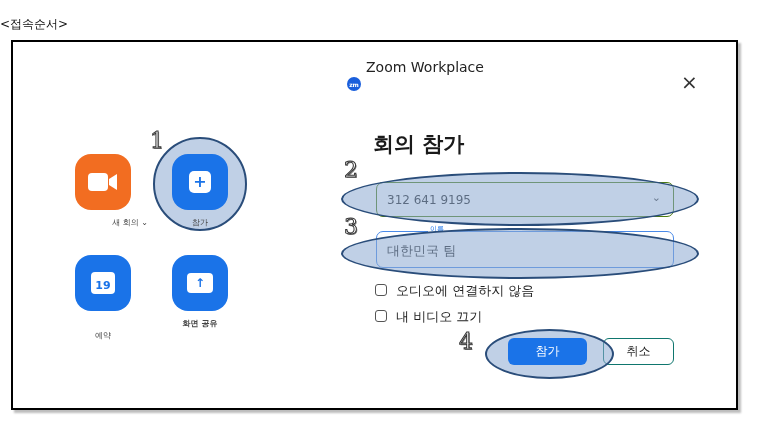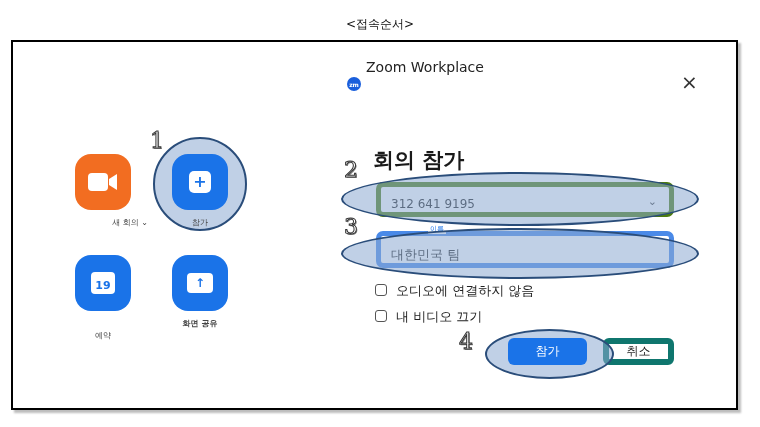--- a/index.html
+++ b/index.html
@@ -1,21 +1,21 @@
 <!DOCTYPE html>
 <html><head>
 <meta charset="utf-8">
 <style>
   html, body { margin:0; padding:0; }
   body {
     width:760px; height:427px; background:#ffffff; position:relative; overflow:hidden;
     font-family: "DejaVu Sans", "Liberation Sans", sans-serif;
   }
   .caption {
-    position:absolute; left:0; top:16px; width:760px; text-align:center;
+    position:absolute; left:0; top:16px; width:760px; 
     font-size:12px; color:#111;
   }
   .frame {
     position:absolute; left:11px; top:40px; width:727px; height:370px;
     border:2px solid #000; box-sizing:border-box; background:#fff;
     box-shadow: 3px 3px 2px #bdbdbd;
   }
   .abs { position:absolute; }
   .app-tile {
     position:absolute; width:56px; height:56px; border-radius:16px;
@@ -26,21 +26,21 @@
   }
   .annot-ellipse {
     position:absolute; border:2px solid #2a4d7a; border-radius:50%;
     background: rgba(140,170,210,0.55); box-sizing:border-box;
   }
   .step-num {
     position:absolute; font-family:"DejaVu Serif", serif; font-size:22px; color:#fff;
     -webkit-text-stroke:1px #333; text-shadow: 1px 1px 0 #888;
   }
   .input-box {
-    position:absolute; border:5px solid #4d7c0f; border-radius:7px; box-sizing:border-box; background:#fff;
+    position:absolute; border:1px solid #4d7c0f; border-radius:7px; box-sizing:border-box; background:#fff;
   }
   .checkbox {
     position:absolute; width:12px; height:12px; border:1px solid #555; border-radius:3px; box-sizing:border-box; background:#fff;
   }
   .cb-label { position:absolute; font-size:13px; color:#222; }
   .btn {
     position:absolute; border-radius:6px; box-sizing:border-box; font-size:12px;
     display:flex; align-items:center; justify-content:center;
   }
 </style>
@@ -78,21 +78,21 @@
   <div style="width:26px;height:20px;background:#fff;border-radius:4px;display:flex;align-items:center;justify-content:center;color:#1a73e8;font-size:12px;font-weight:bold;">↑</div>
 </div>
 <div class="tile-label" style="left:155px;top:318px;font-weight:bold;">화면 공유</div>
 
 <div class="abs" style="left:347px;top:77px;width:14px;height:14px;border-radius:50%;background:#1a5fdc;color:#fff;font-size:6px;display:flex;align-items:center;justify-content:center;font-weight:bold;">
   <span>zm</span>
 </div>
 <div class="abs" style="left:366px;top:59px;font-size:14px;color:#222;">Zoom Workplace</div>
 <div class="abs" style="left:681px;top:72px;font-size:20px;color:#333;line-height:20px;">×</div>
 
-<div class="abs" style="left:373px;top:130px;font-size:21px;font-weight:bold;color:#1a1a1a;margin-top:16px;">회의 참가</div>
+<div class="abs" style="left:373px;top:130px;font-size:21px;font-weight:bold;color:#1a1a1a;">회의 참가</div>
 
 <div class="input-box" style="left:376px;top:182px;width:298px;height:35px;">
   <span style="position:absolute;left:10px;top:10px;font-size:12px;color:#222;">312 641 9195</span>
   <span style="position:absolute;right:12px;top:8px;font-size:11px;color:#444;">⌄</span>
 </div>
 
 <div class="input-box" style="left:376px;top:231px;width:298px;height:37px;border-color:#4a8ae8;padding-left:35px;">
   <span style="position:absolute;left:10px;top:10px;font-size:13px;color:#222;">대한민국 팀</span>
 </div>
 <div class="abs" style="left:384px;top:224px;font-size:7px;color:#1a73e8;background:#fff;padding:0 2px;margin-left:44px;">이름</div>
@@ -100,16 +100,16 @@
 <div class="annot-ellipse" style="left:341px;top:172px;width:358px;height:54px;"></div>
 <div class="step-num" style="left:344px;top:157px;">2</div>
 <div class="annot-ellipse" style="left:341px;top:228px;width:358px;height:51px;"></div>
 <div class="step-num" style="left:344px;top:214px;">3</div>
 
 <div class="checkbox" style="left:375px;top:284px;"></div>
 <div class="cb-label" style="left:396px;top:282px;">오디오에 연결하지 않음</div>
 <div class="checkbox" style="left:375px;top:310px;"></div>
 <div class="cb-label" style="left:396px;top:308px;">내 비디오 끄기</div>
 
-<div class="btn" style="left:603px;top:338px;width:71px;height:27px;border:6px solid #0f766e;color:#222;background:#fff;">취소</div>
+<div class="btn" style="left:603px;top:338px;width:71px;height:27px;border:1px solid #0f766e;color:#222;background:#fff;">취소</div>
 <div class="annot-ellipse" style="left:485px;top:329px;width:129px;height:50px;"></div>
 <div class="btn" style="left:508px;top:338px;width:79px;height:27px;background:#1a73e8;color:#fff;">참가</div>
 <div class="step-num" style="left:459px;top:329px;">4</div>
 
 </body></html>

